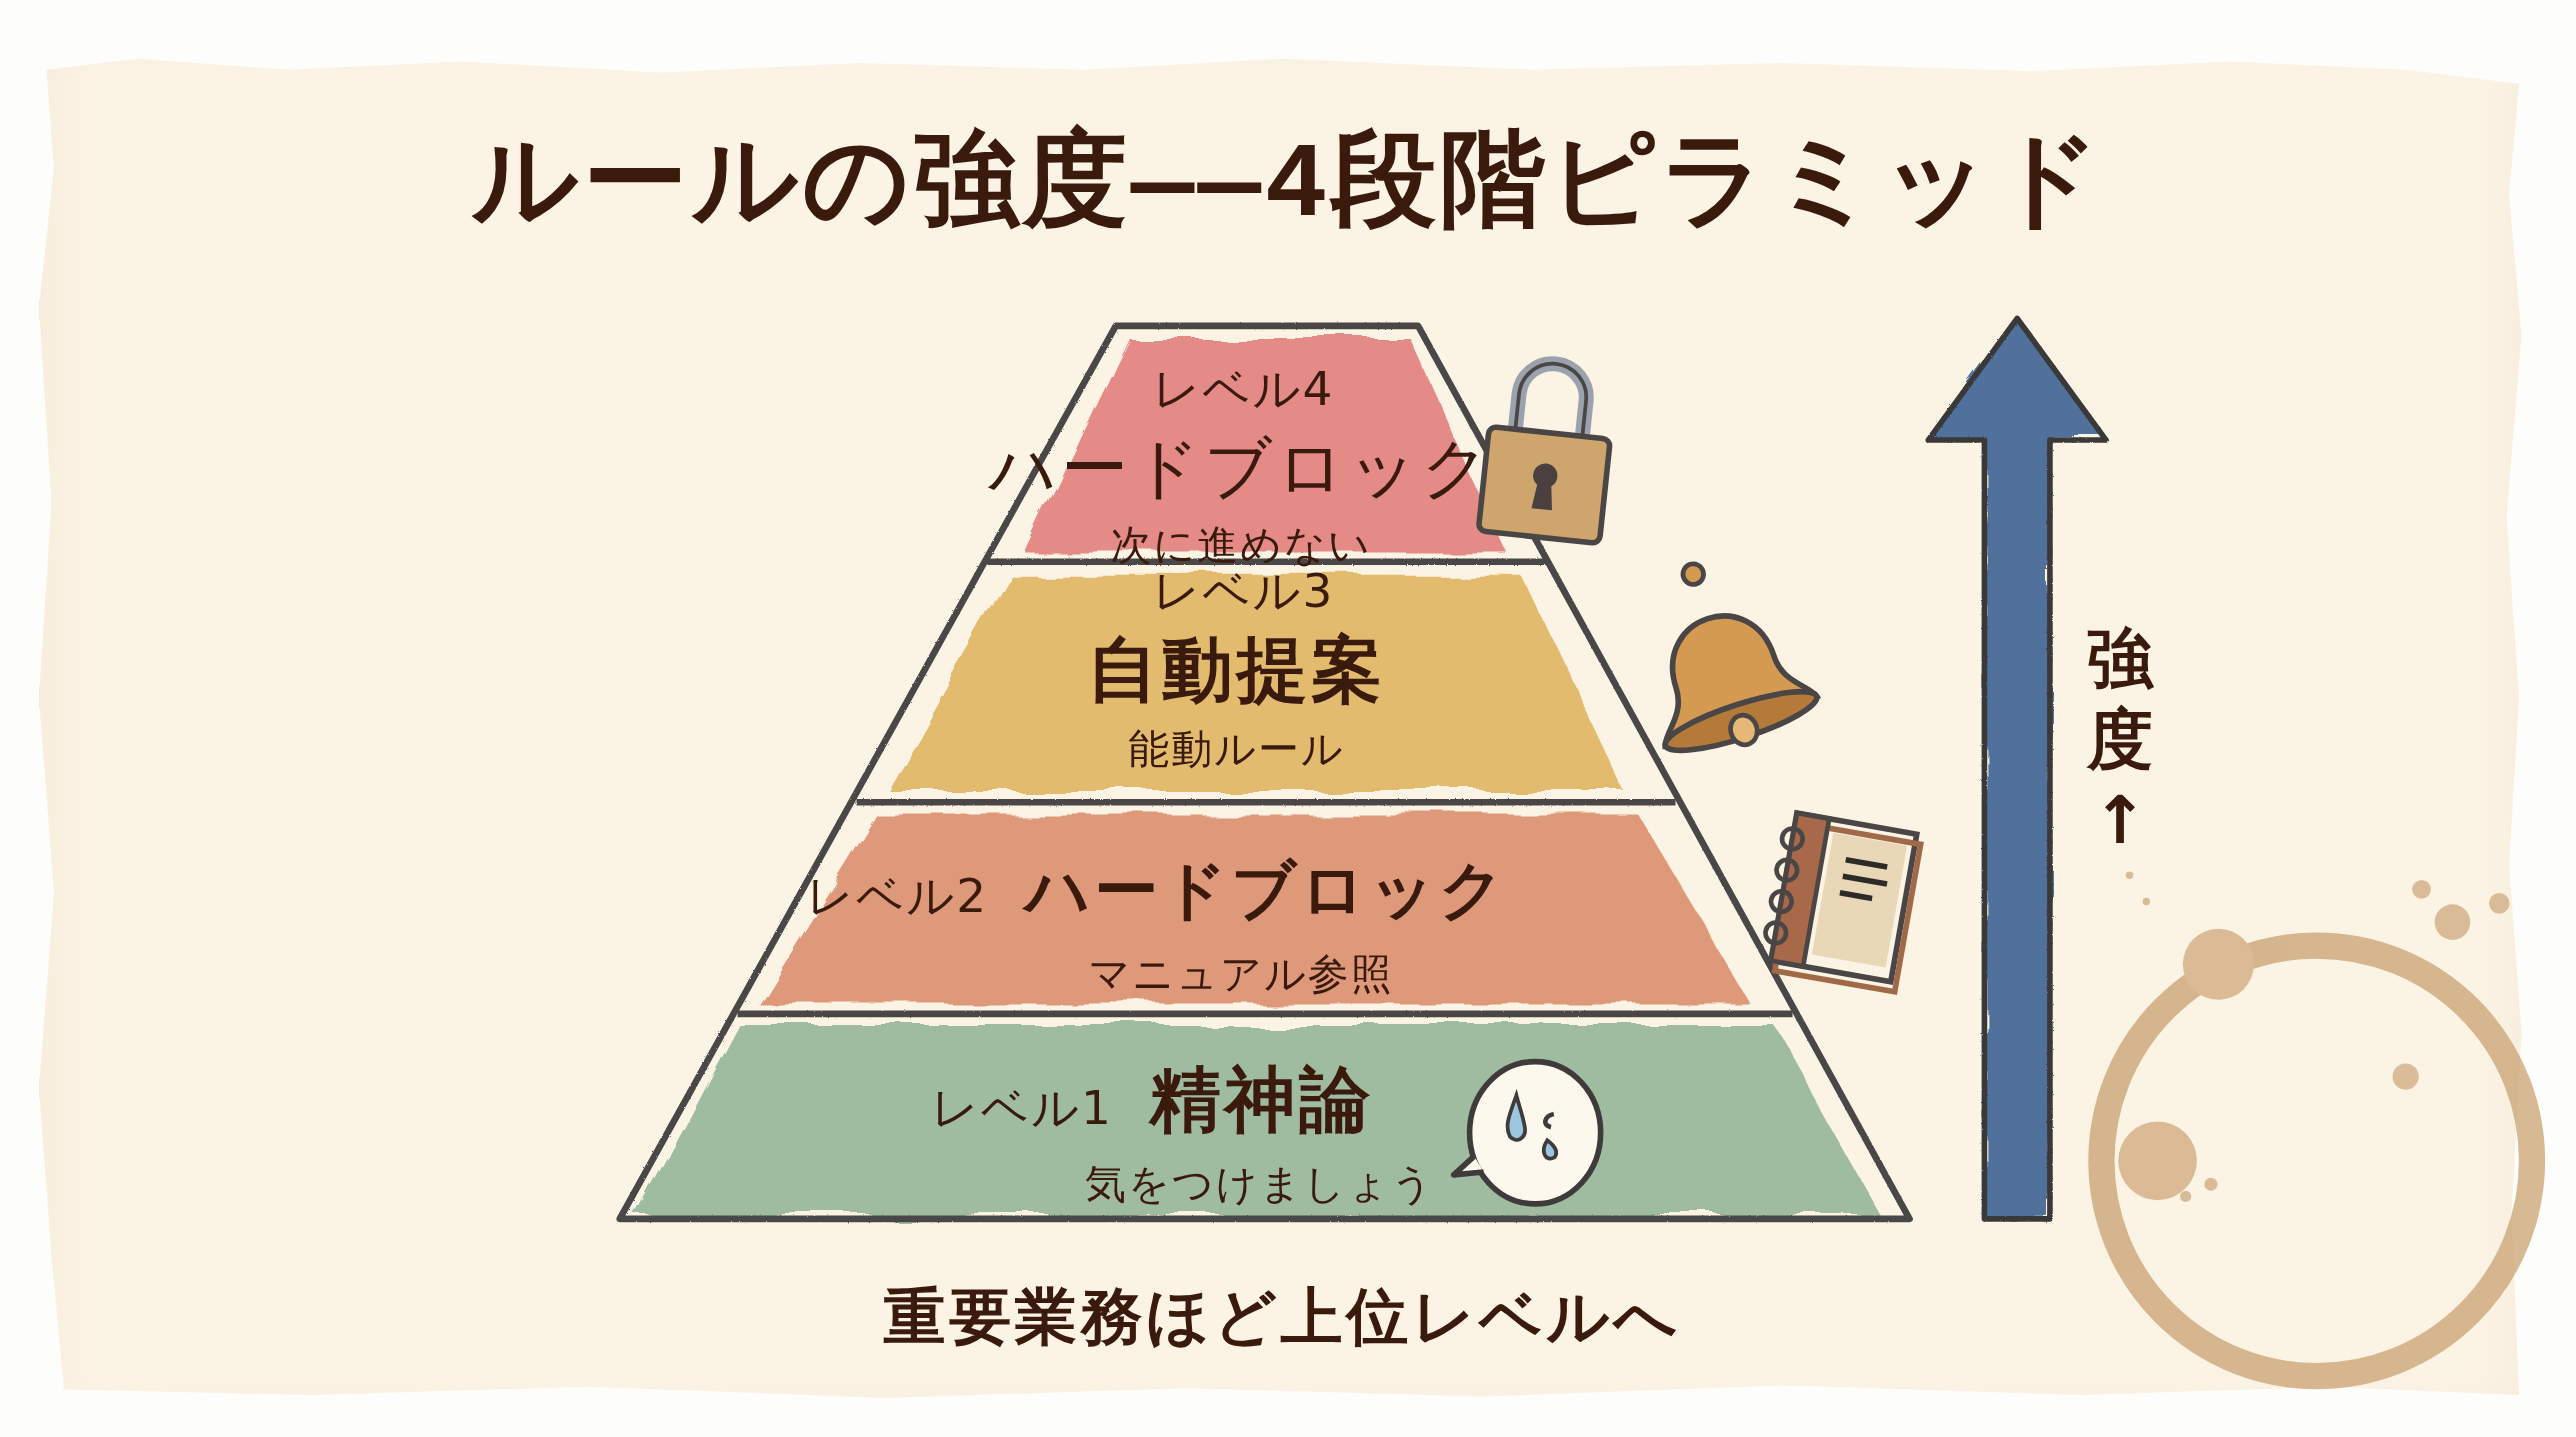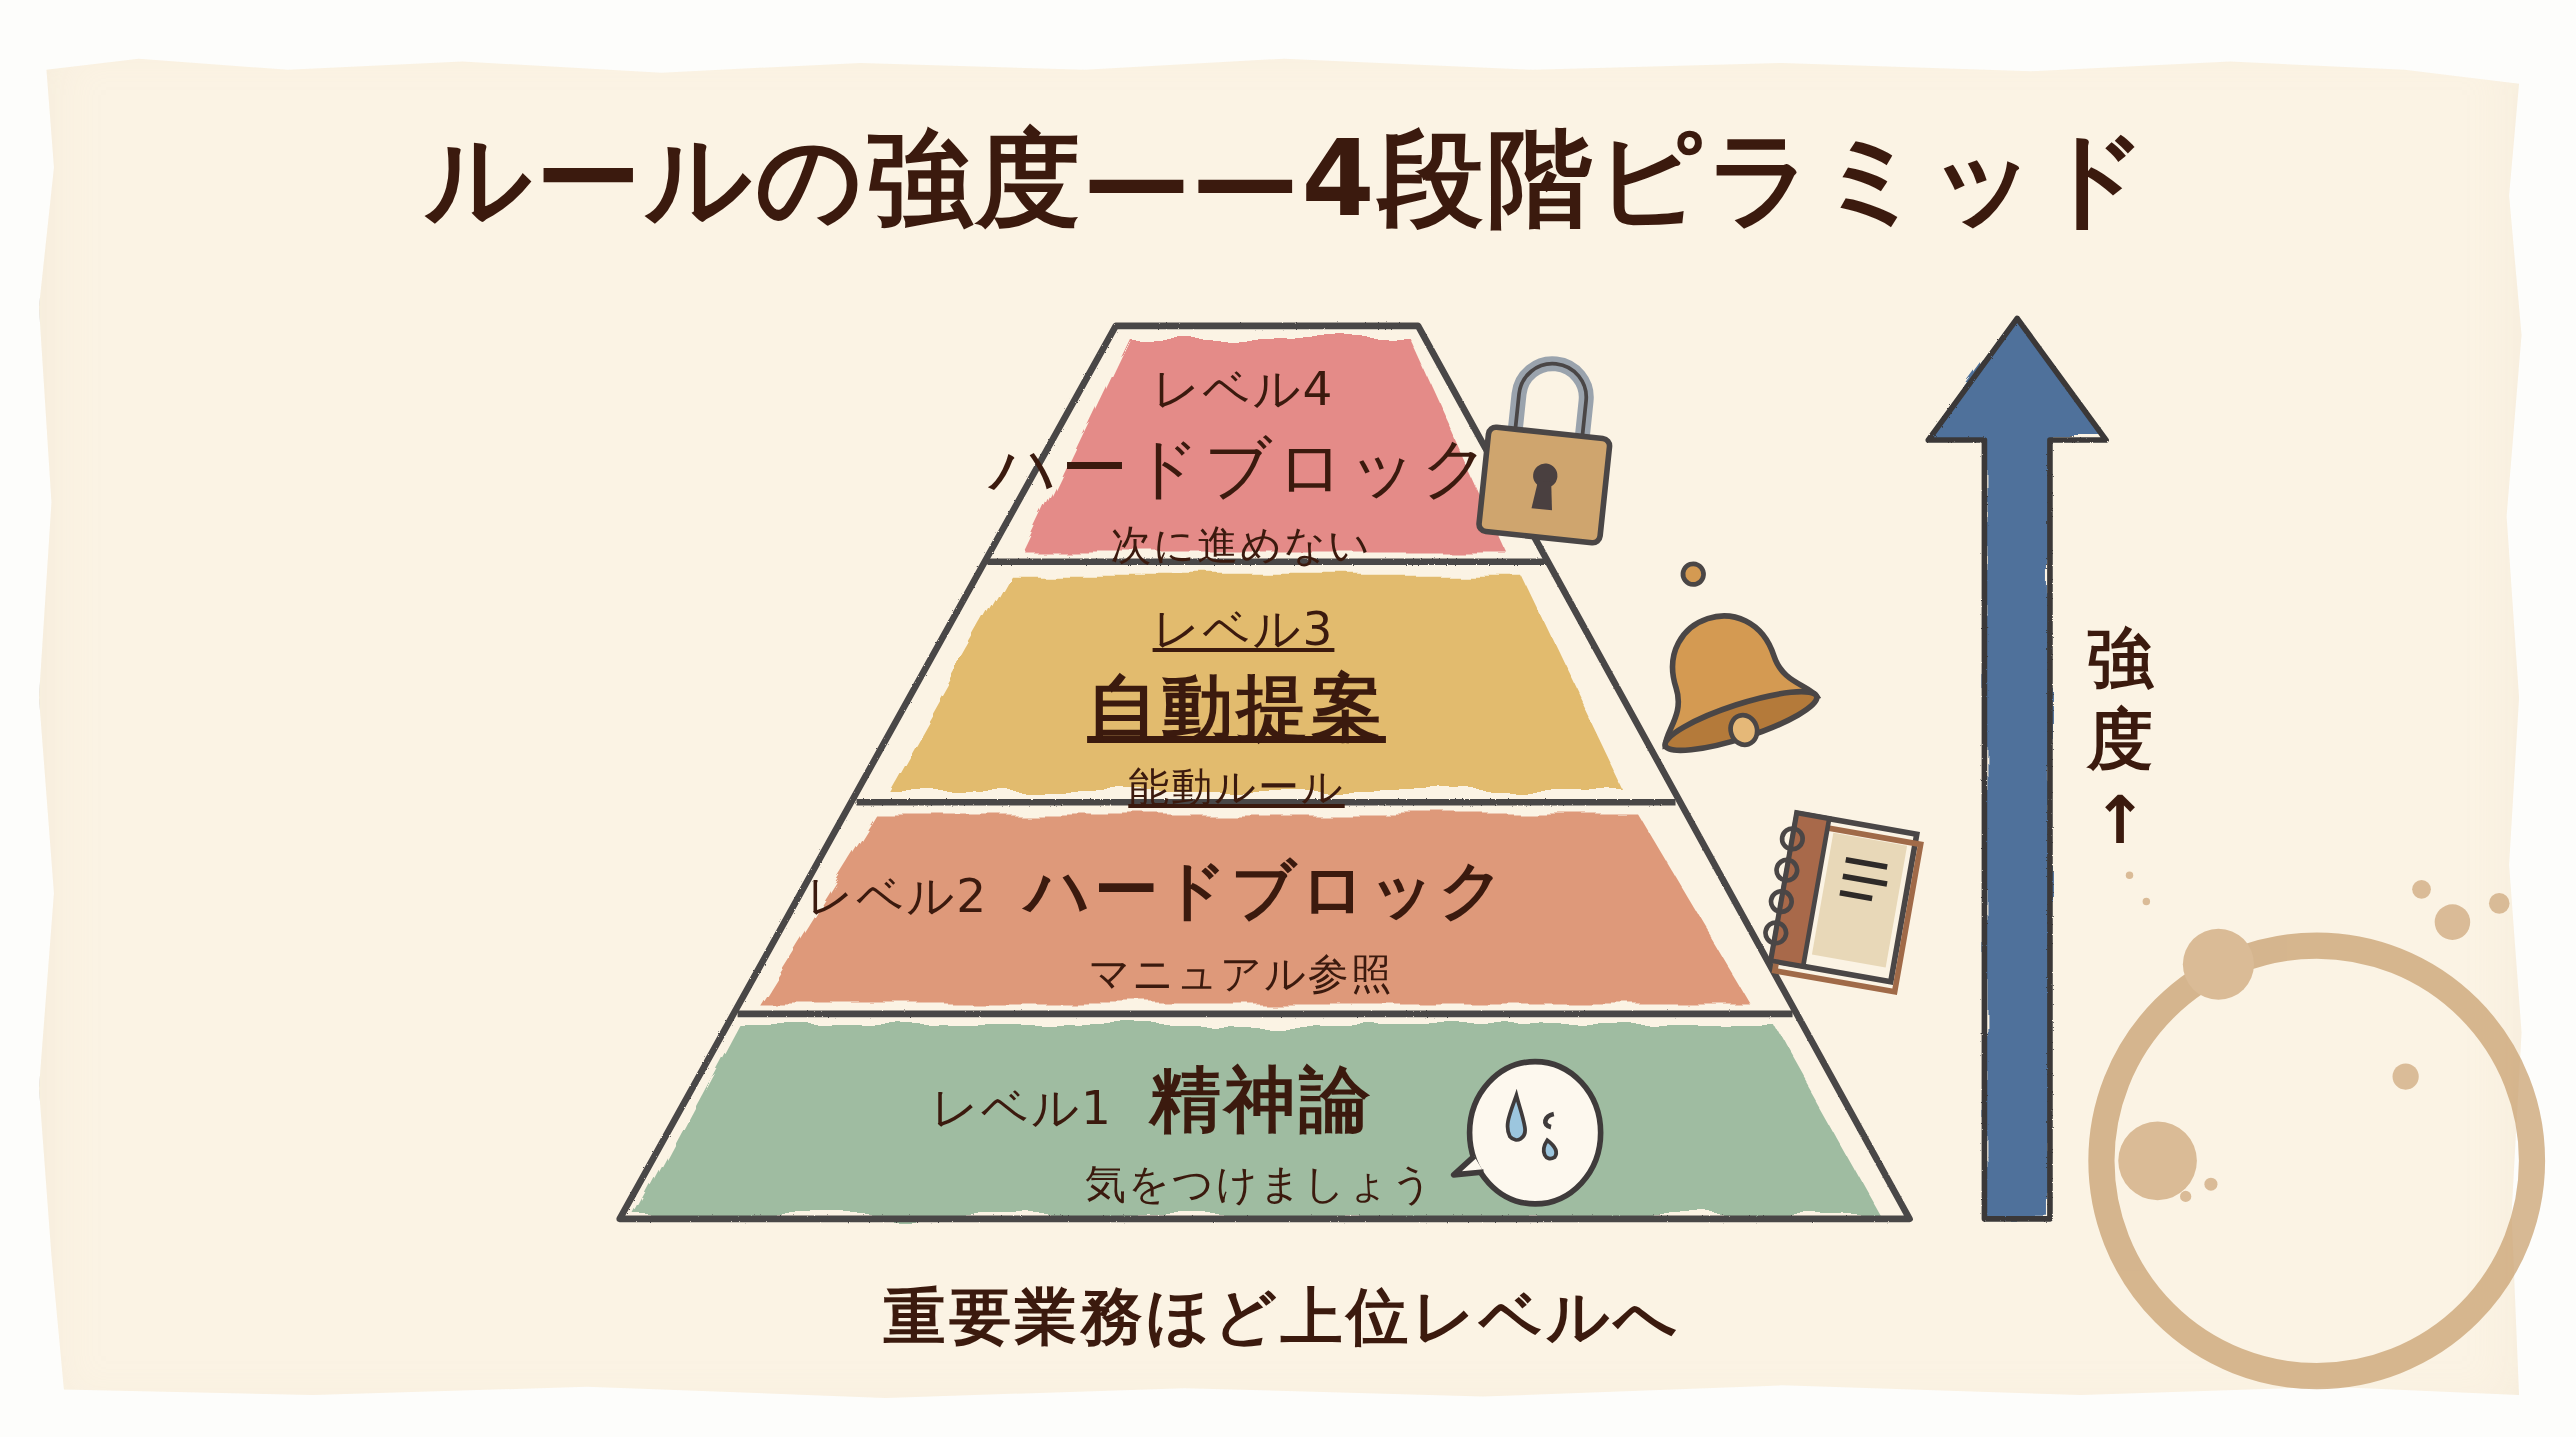--- a/index.html
+++ b/index.html
@@ -15,20 +15,21 @@
     box-shadow: 0 0 1.9px rgba(120,130,150,0.55), inset 0 0 56px rgba(230,215,190,0.35);
     clip-path: polygon(0.3% 3%, 4% 2.2%, 10% 3%, 17% 2.4%, 25% 3.2%, 33% 2.5%, 42% 3%, 50% 2.2%, 60% 3%, 70% 2.5%, 80% 3.1%, 88% 2.4%, 95% 3%, 99.6% 4%,
       99.2% 12%, 99.7% 22%, 99.1% 35%, 99.6% 48%, 99.2% 60%, 99.7% 72%, 99.3% 85%, 99.6% 98%,
       92% 97.4%, 82% 98%, 70% 97.3%, 58% 98.1%, 46% 97.5%, 34% 98.2%, 22% 97.4%, 11% 98%, 1% 97.6%,
       0.5% 88%, 0% 76%, 0.6% 62%, 0% 48%, 0.5% 34%, 0% 20%, 0.6% 10%);
   }
   .title {
     position:absolute; left:0; width:2576px; top:110px;
     text-align:center; font-size:105px; font-weight:bold; color:#3b1a0e;
     letter-spacing:3.7px;
+    font-family:Liberation Mono, monospace;
   }
   svg.art { position:absolute; left:0; top:0; }
   .band-text {
     position:absolute; text-align:center; color:#3b1a0e; left:0; width:2576px;
   }
   .lv-small { font-size:47px; letter-spacing:1.9px; }
   .lv-big { font-size:71px; font-weight:bold; letter-spacing:3.7px; }
   .lv-sub { font-size:41px; letter-spacing:1.9px; }
   .inline-row { display:flex; justify-content:center; align-items:baseline; gap:37px; }
   .footer {
@@ -133,21 +134,21 @@
 </svg>
 
 <div class="title">ルールの強度——4段階ピラミッド</div>
 
 <div class="band-text" style="top:351px;margin-top:7px;">
   <div class="lv-small" style="margin-left:-89px;">レベル4</div>
   <div class="lv-big" style="font-weight:normal; font-size:67px; margin-left:-94px; margin-top:1.9px;">ハードブロック</div>
   <div class="lv-sub" style="margin-left:-94px; margin-top:3.7px;">次に進めない</div>
 </div>
 
-<div class="band-text" style="top:598px;text-decoration:underline;">
+<div class="band-text" style="top:560px;">
   <div class="lv-small" style="margin-left:-89px;">レベル3</div>
   <div class="lv-big" style="margin-left:-103px;">自動提案</div>
   <div class="lv-sub" style="margin-left:-103px; margin-top:3.7px;">能動ルール</div>
 </div>
 
 <div class="band-text" style="top:847px;">
   <div class="inline-row" style="margin-left:-262px;">
     <span class="lv-small">レベル2</span>
     <span class="lv-big" style="font-size:64px;">ハードブロック</span>
   </div>

